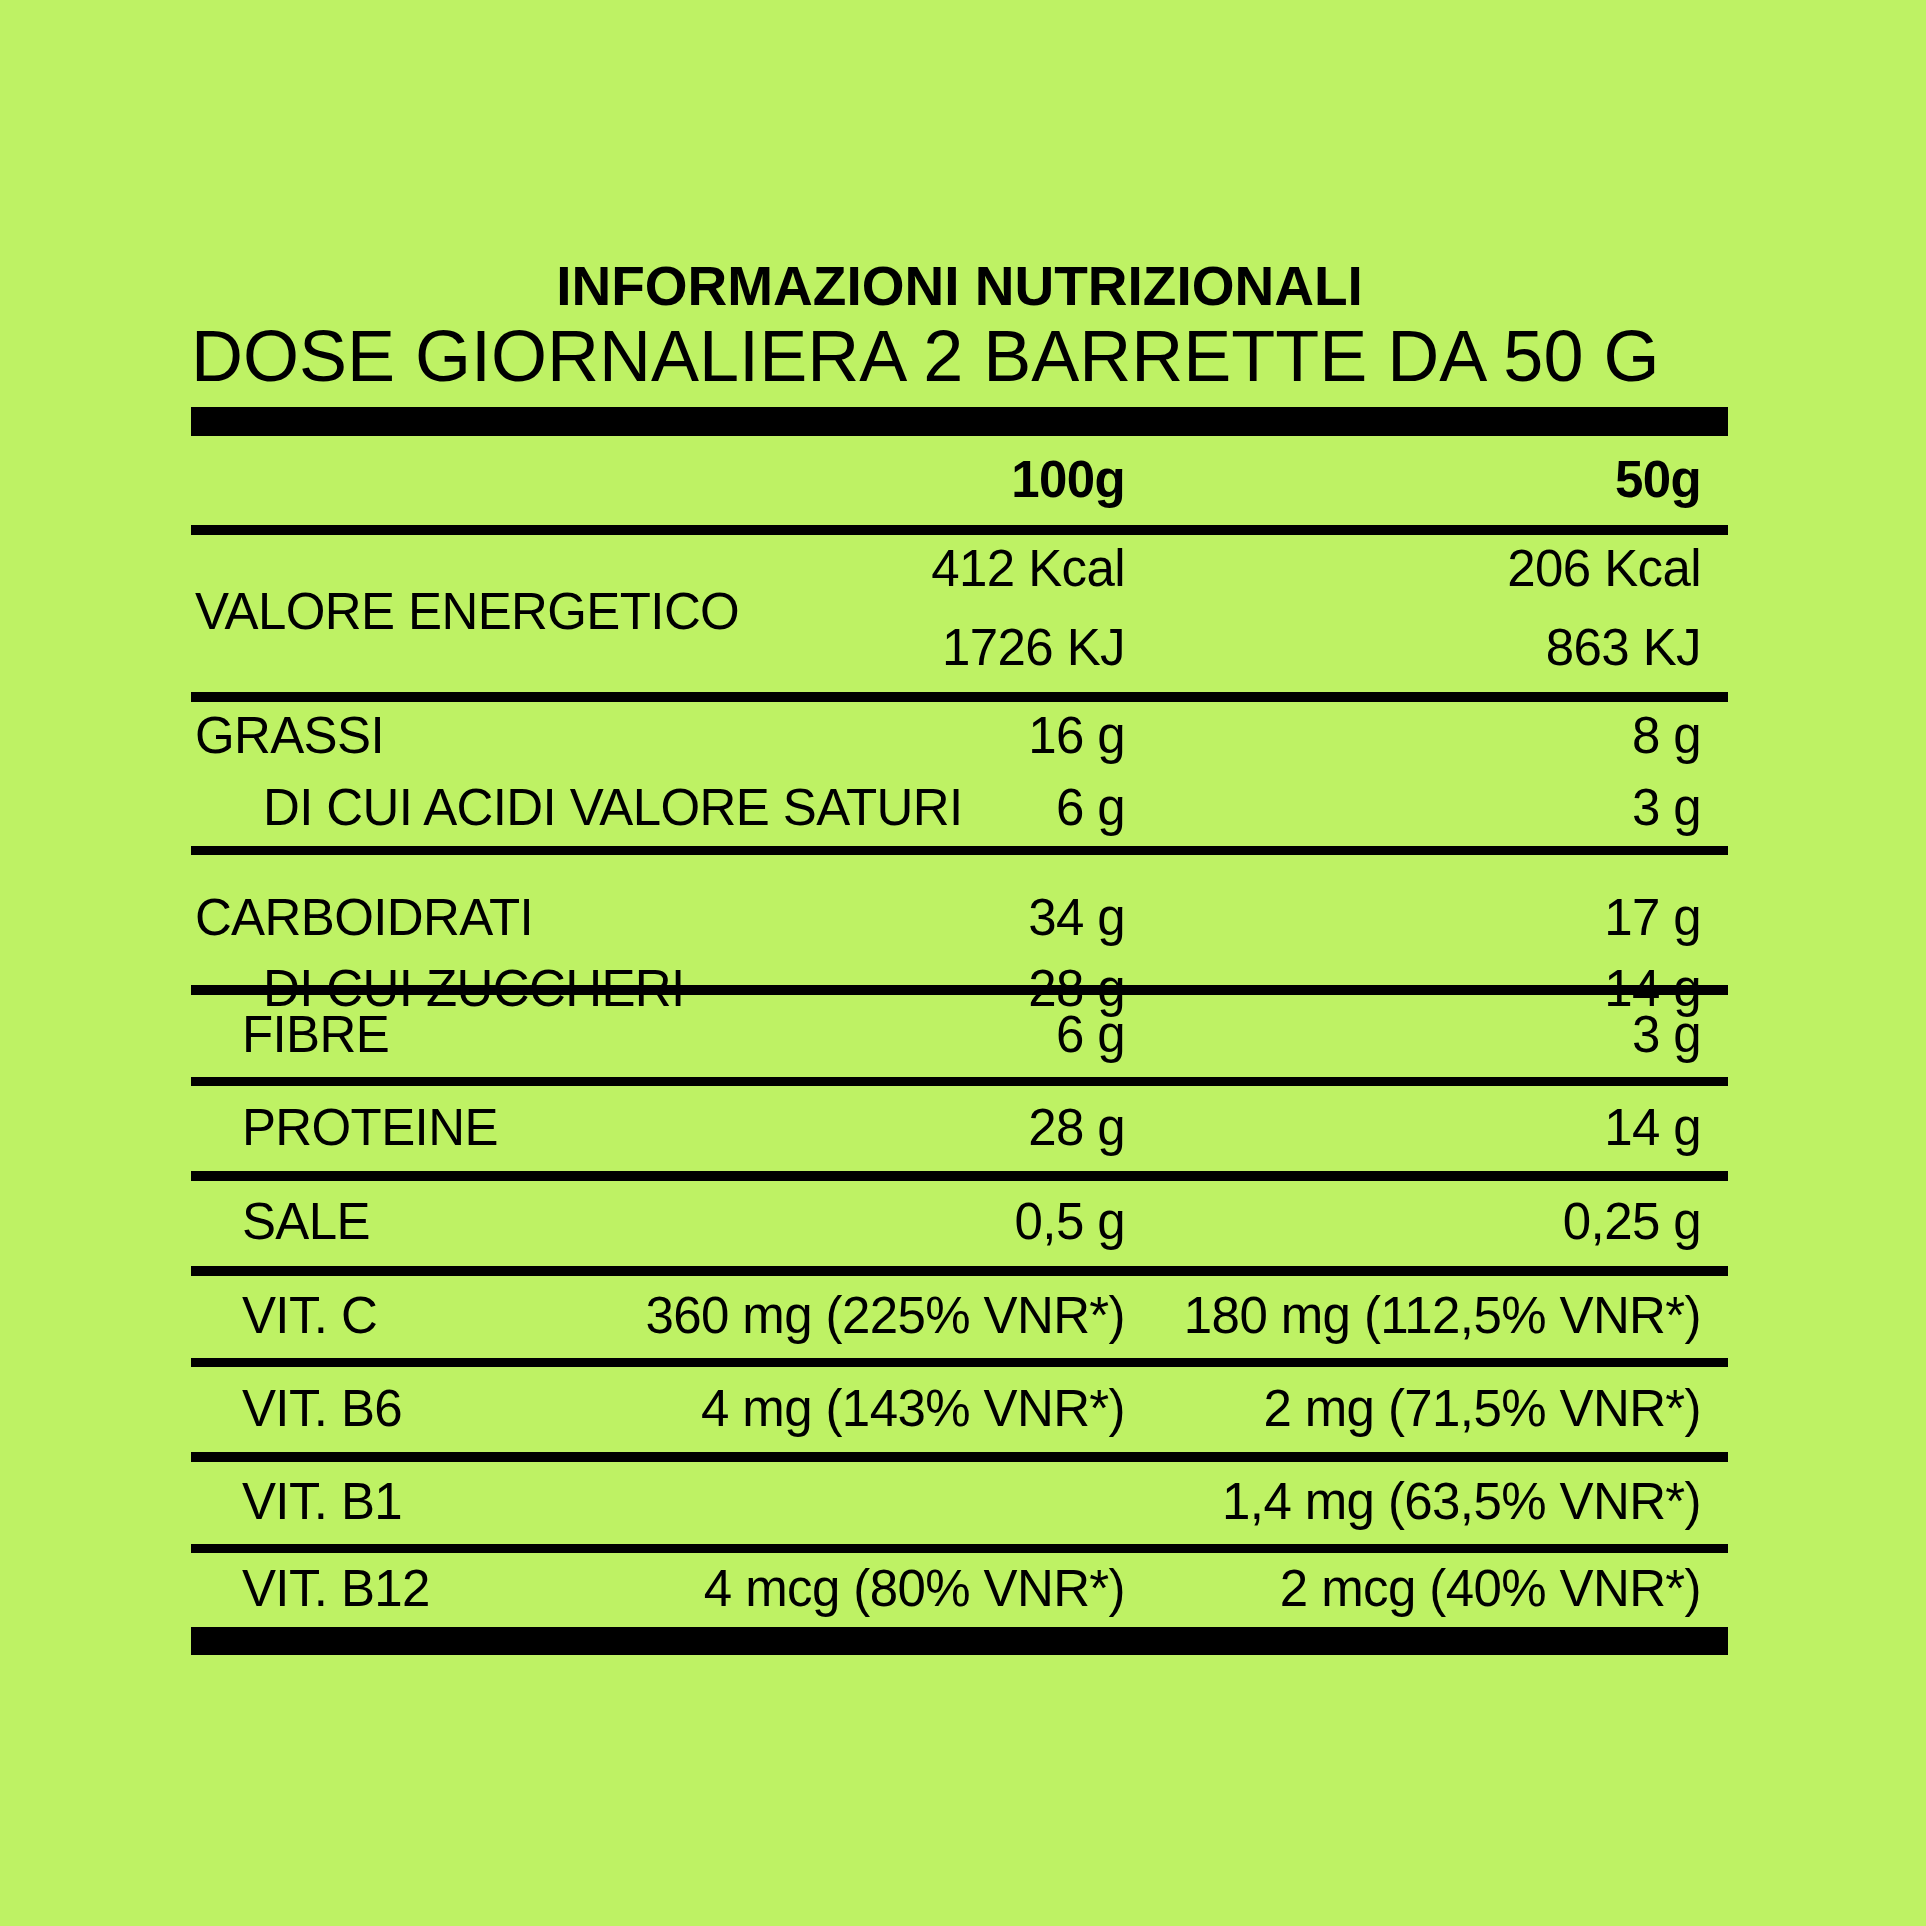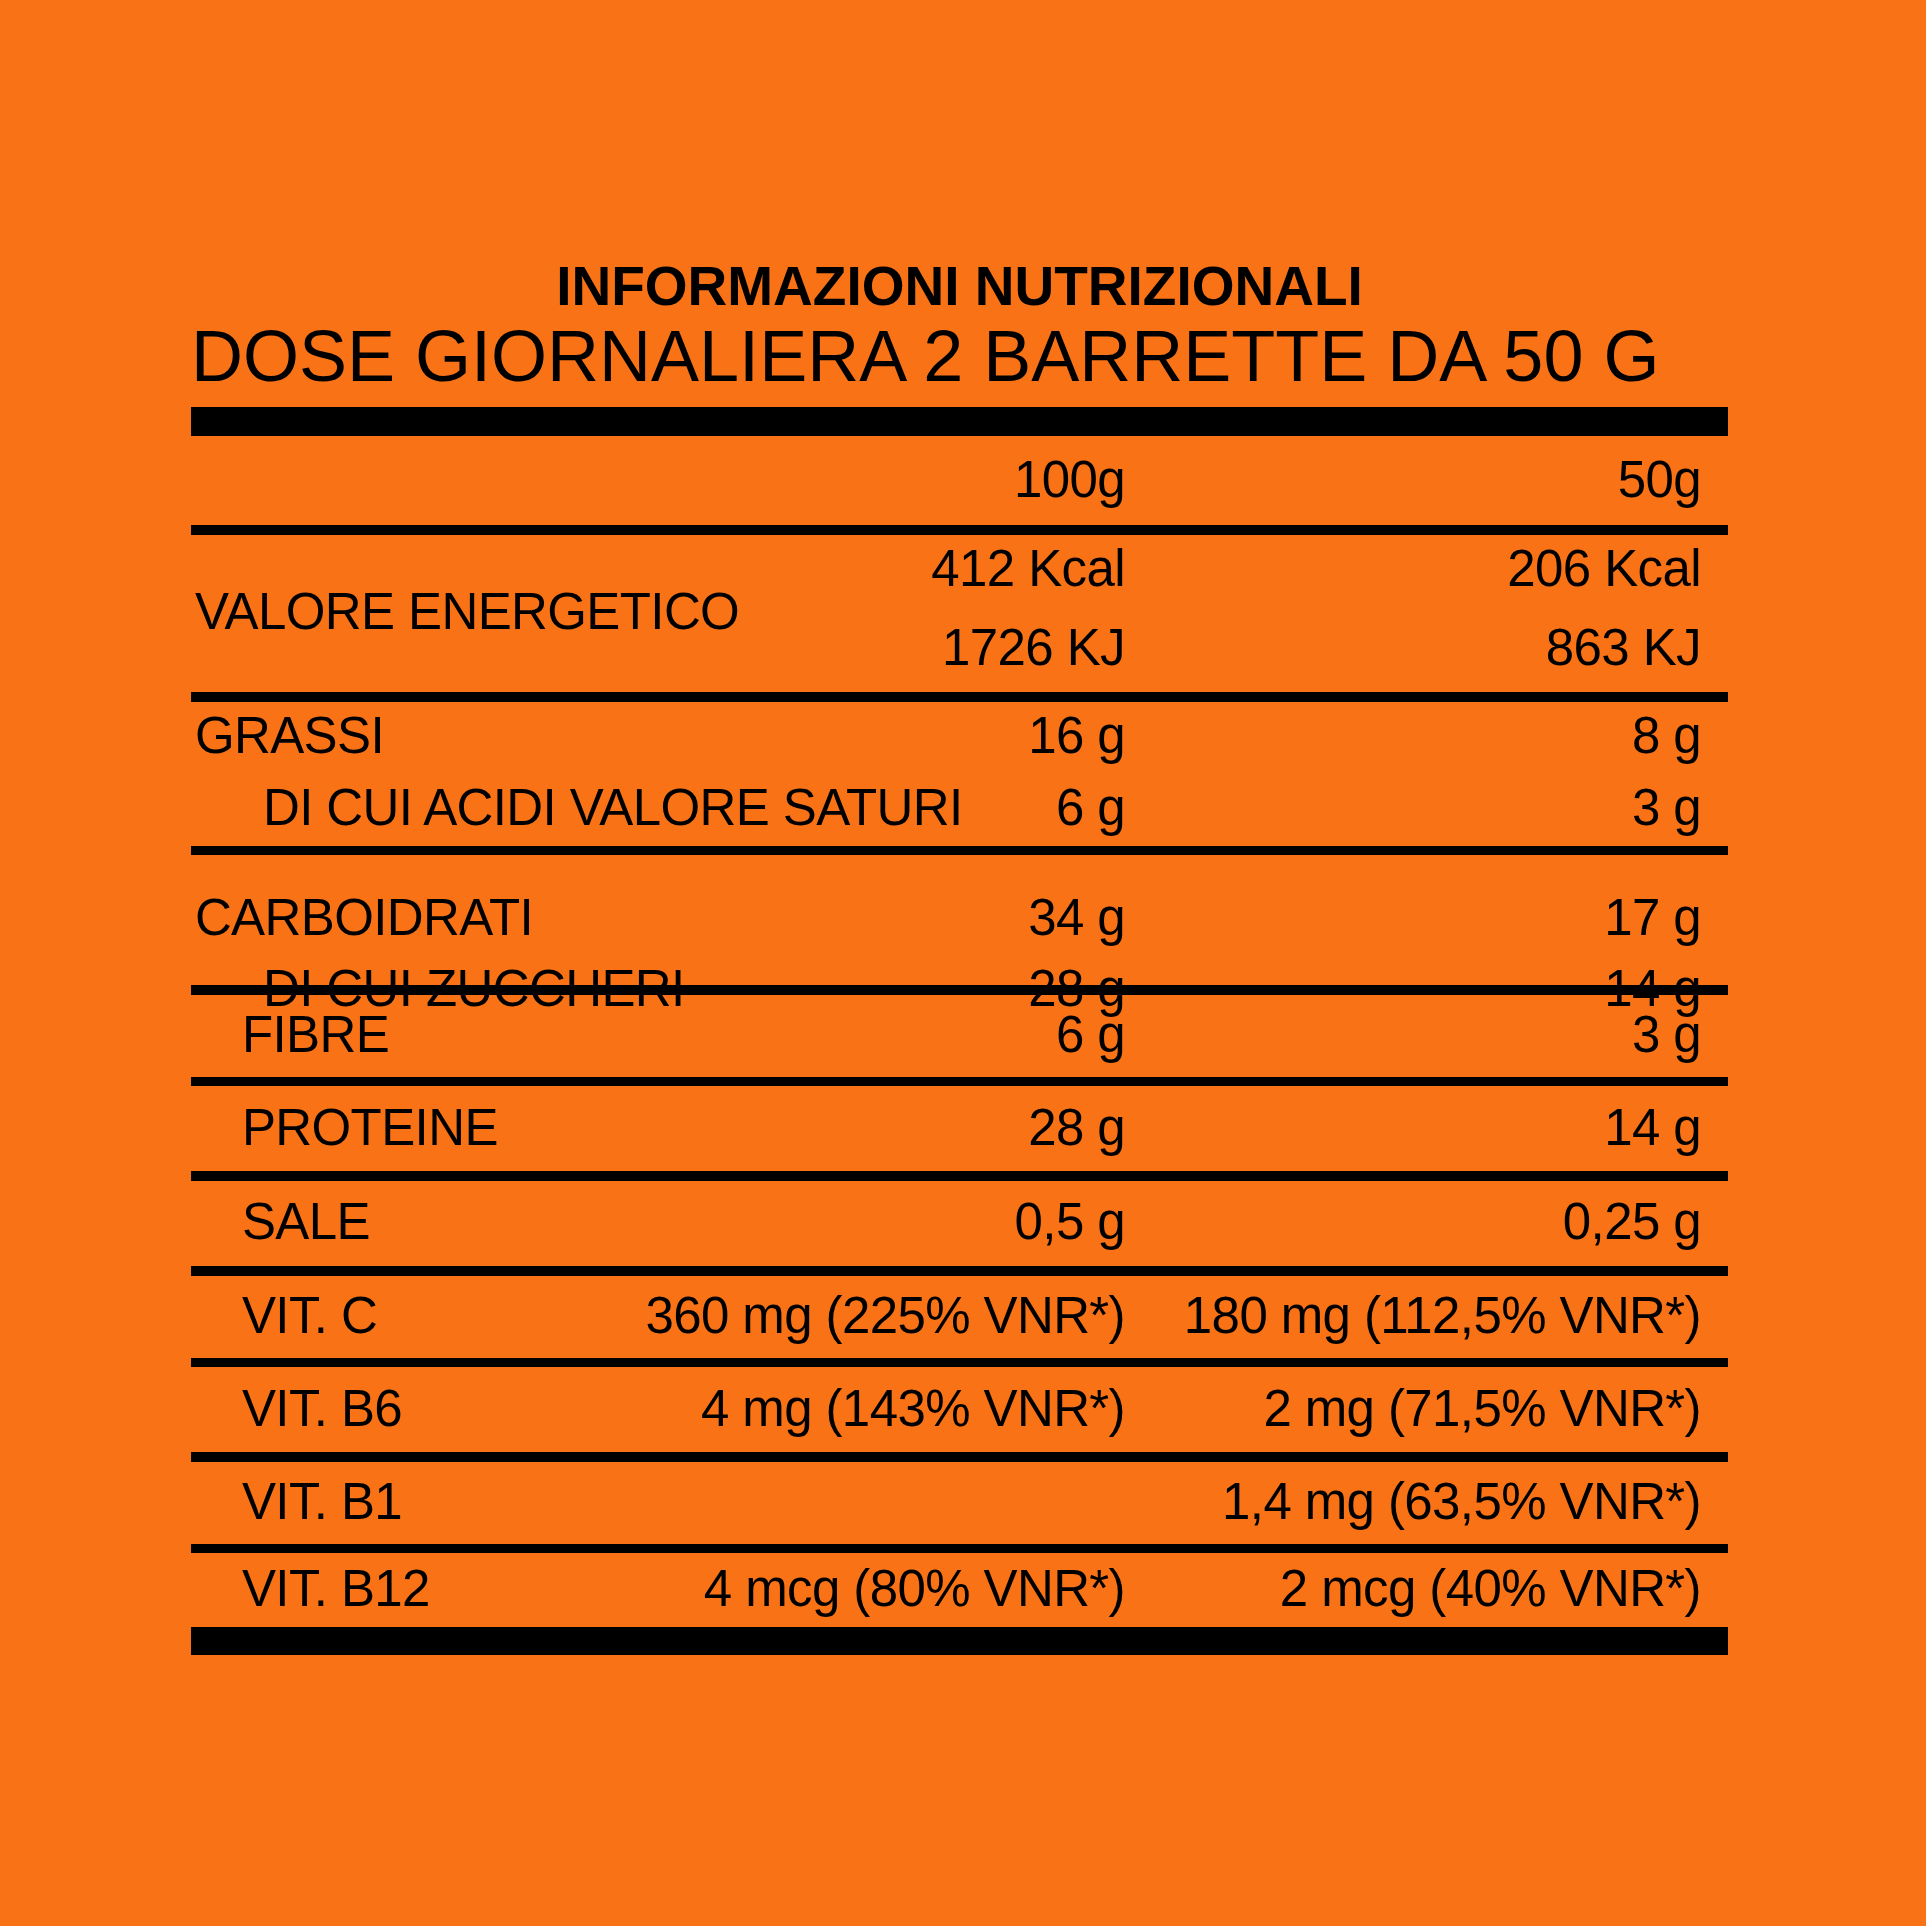--- a/index.html
+++ b/index.html
@@ -2,21 +2,21 @@
 <html style="font-size:10.3px"><head>
 <meta charset="utf-8">
 <style>
   html,body{margin:0;padding:0;}
   body{
     width:1926px;height:1926px;background:#ffffff;
     font-family:"Liberation Sans","DejaVu Sans",sans-serif;
     color:#000;
     -webkit-font-smoothing:antialiased;
   }
-  .sheet{position:relative;width:1926px;height:1926px;background:#f97316;overflow:hidden;}
+  .sheet{position:relative;width:1926px;height:1926px;background:#bef264;overflow:hidden;}
   .table{position:absolute;left:191px;top:0;width:1537px;}
   .title{
     margin-top:254px;font-size:55px;font-weight:700;line-height:64px;
     text-align:center;letter-spacing:0px;
   }
   .subtitle{
     margin-top:6.4px;font-size:72px;font-weight:400;line-height:64px;
     text-align:left;letter-spacing:0px;
   }
   .bar-top{height:29px;background:#000;margin-top:19px;}
@@ -26,21 +26,21 @@
   .row .label{
     position:absolute;left:3.9px;top:50%;transform:translateY(-52%);
     white-space:nowrap;
   }
   .row .label.indent{left:72px;}
   .v100,.v50{
     position:absolute;top:50%;transform:translateY(-52%);white-space:nowrap;
   }
   .v100{right:603px;}
   .v50{right:27px;}
-  .row-header{height:89px;}
+  .row-header{height:89px;font-weight:bold;}
   .row-single{height:85px;margin-left:47px;}
   .h127{height:82px;}
   .h115{height:74px;}
   .row-energy{height:157px;}
   .row-double{height:144px;}
   .row-double.carb{height:102px;margin-top:28px;}
   .line{position:relative;height:71px;}
   .line.l2{height:73px;}
   .row-double.carb .line{height:71px;}
   .row-double.carb .line.l2{height:71px;}

